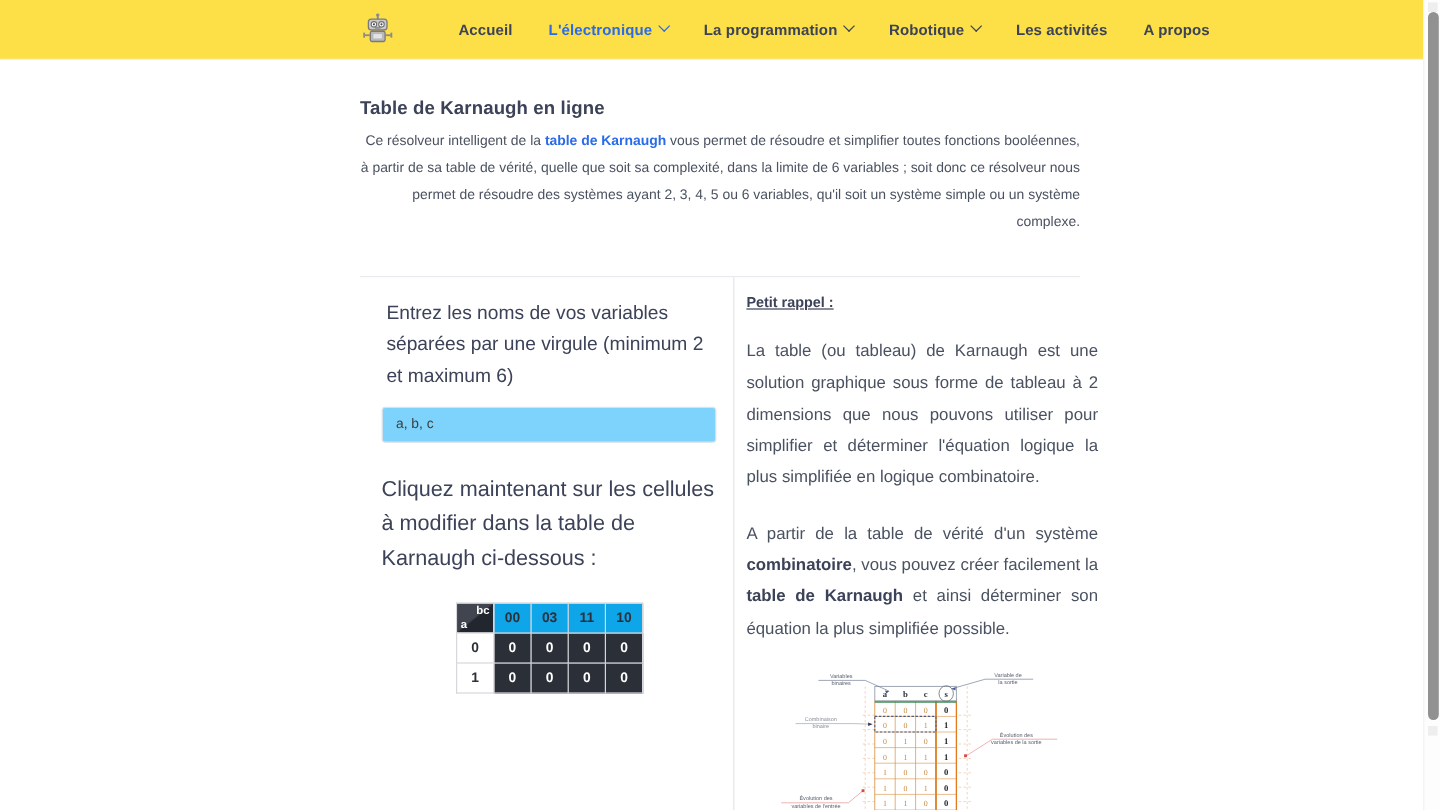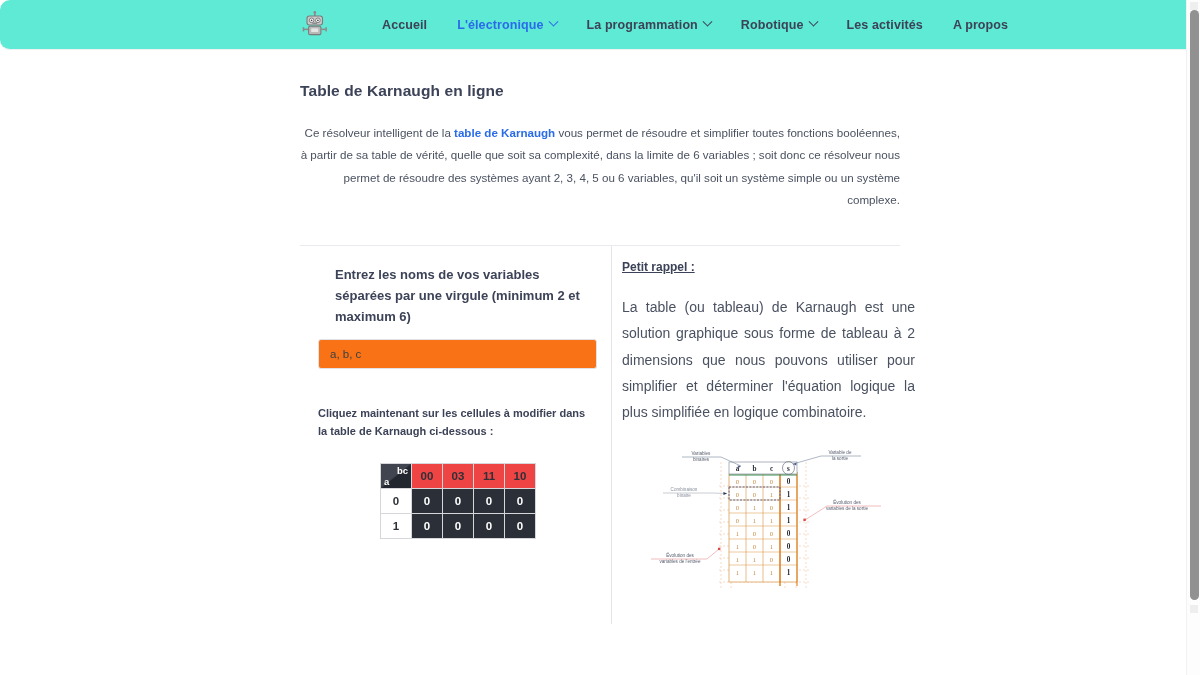--- a/index.html
+++ b/index.html
@@ -9,27 +9,26 @@
     background:#ffffff;
     font-family:"Liberation Sans", sans-serif;
     color:#3c4043;
     overflow:hidden;
     position:relative;
   }
 
   
   .navbar {
     height:50px;
-    background:#5eead4;
+    background:#fde047;
     border-bottom:1px solid #f0f1f3;
     display:flex;
     align-items:center;
     padding-left:300px;
     position:relative;
-    border-radius:10px;
   }
   .logo {
     width:30px; height:32px;
     display:flex; align-items:center; justify-content:center;
     margin-right:52px;
     flex:0 0 auto;
   }
   .nav-items { display:flex; align-items:center; }
   .nav-item {
     font-size:12.5px;
@@ -54,21 +53,21 @@
 
   
   .page {
     padding:0 300px;
     padding-top:32px;
   }
   h1.page-title {
     font-size:15.5px;
     font-weight:bold;
     color:#3c4257;
-    margin:0 0 22px 0;
+    margin:0 0 7px 0;
     letter-spacing:0.1px;
   }
   p.intro {
     font-size:11.6px;
     line-height:1.92;
     color:#4a5160;
     margin:0 0 34px 0;
     text-align:right;
   }
   p.intro a { color:#2a6bea; font-weight:bold; text-decoration:none; }
@@ -100,44 +99,44 @@
     width:1px;
     background:#e3e5e9;
     flex:0 0 auto;
   }
   .col-right {
     flex:1 1 auto;
     padding:14px 0 0 10px;
   }
 
   .field-label {
-    font-size:13px;
-    font-weight:bold;
+    font-size:16px;
+    font-weight:normal;
     color:#3c4257;
     line-height:1.62;
-    margin:0 0 12px 17px;
+    margin:0 0 12px 4px;
   }
   .text-input {
     width:100%;
     height:30px;
     border:1px solid #e0e2e6;
     border-radius:3px;
     font-family:"Liberation Sans", sans-serif;
     font-size:11.5px;
     color:#3c4043;
     padding:0 11px;
-    background:#f97316;
+    background:#7dd3fc;
     outline:none;
   }
   .instr {
-    font-size:11px;
-    font-weight:bold;
+    font-size:18px;
+    font-weight:normal;
     color:#3c4257;
     line-height:1.62;
-    margin:36px 0 0 0;
+    margin:24px 0 0 0;
   }
 
   
   .ktable-wrap { margin-top:22px; padding-left:62px; }
   table.ktable {
     border-collapse:collapse;
     font-size:11.5px;
     font-weight:bold;
   }
   table.ktable td, table.ktable th {
@@ -158,21 +157,21 @@
     background:linear-gradient(to bottom right,#40454f 0 48%,#22262e 52% 100%);
   }
   td.k-corner .lbl-bc {
     position:absolute; top:1px; right:3px;
     color:#ffffff; font-size:9.5px; font-weight:bold;
   }
   td.k-corner .lbl-a {
     position:absolute; bottom:1px; left:3px;
     color:#ffffff; font-size:9.5px; font-weight:bold;
   }
-  th.k-colhead { background:#ef4444; color:#2c3038; }
+  th.k-colhead { background:#0ea5e9; color:#2c3038; }
   th.k-rowhead { background:#ffffff; color:#2c3038; }
   td.k-cell {
     background:#2b2f38;
     color:#ffffff;
     border-color:#3f434c;
     cursor:pointer;
   }
 
   
   h3.rappel {
@@ -327,20 +326,23 @@
     </div>
 
     <div class="col-sep"></div>
 
     <div class="col-right">
 
       <h3 class="rappel">Petit rappel :</h3>
 
       <p class="rtext">La table (ou tableau) de Karnaugh est une solution graphique sous forme de tableau à 2 dimensions que nous pouvons utiliser pour simplifier et déterminer l'équation logique la plus simplifiée en logique combinatoire.</p>
 
+      <p class="rtext">
+        <span>A partir de la table de vérité d'un système </span><b>combinatoire</b><span>, vous pouvez créer facilement la </span><b>table de Karnaugh</b><span> et ainsi déterminer son équation la plus simplifiée possible.</span>
+      </p>
 
       <div class="figure">
         <svg width="240" height="148" viewBox="0 0 240 148">
 
           <g stroke="#e8a978" stroke-width="0.5" stroke-dasharray="2,2" opacity="0.85">
             <line x1="72" y1="16" x2="72" y2="144"></line>
             <line x1="82" y1="16" x2="82" y2="144"></line>
             <line x1="136" y1="16" x2="136" y2="144"></line>
             <line x1="147" y1="16" x2="147" y2="144"></line>
             <line x1="157" y1="16" x2="157" y2="144"></line>

